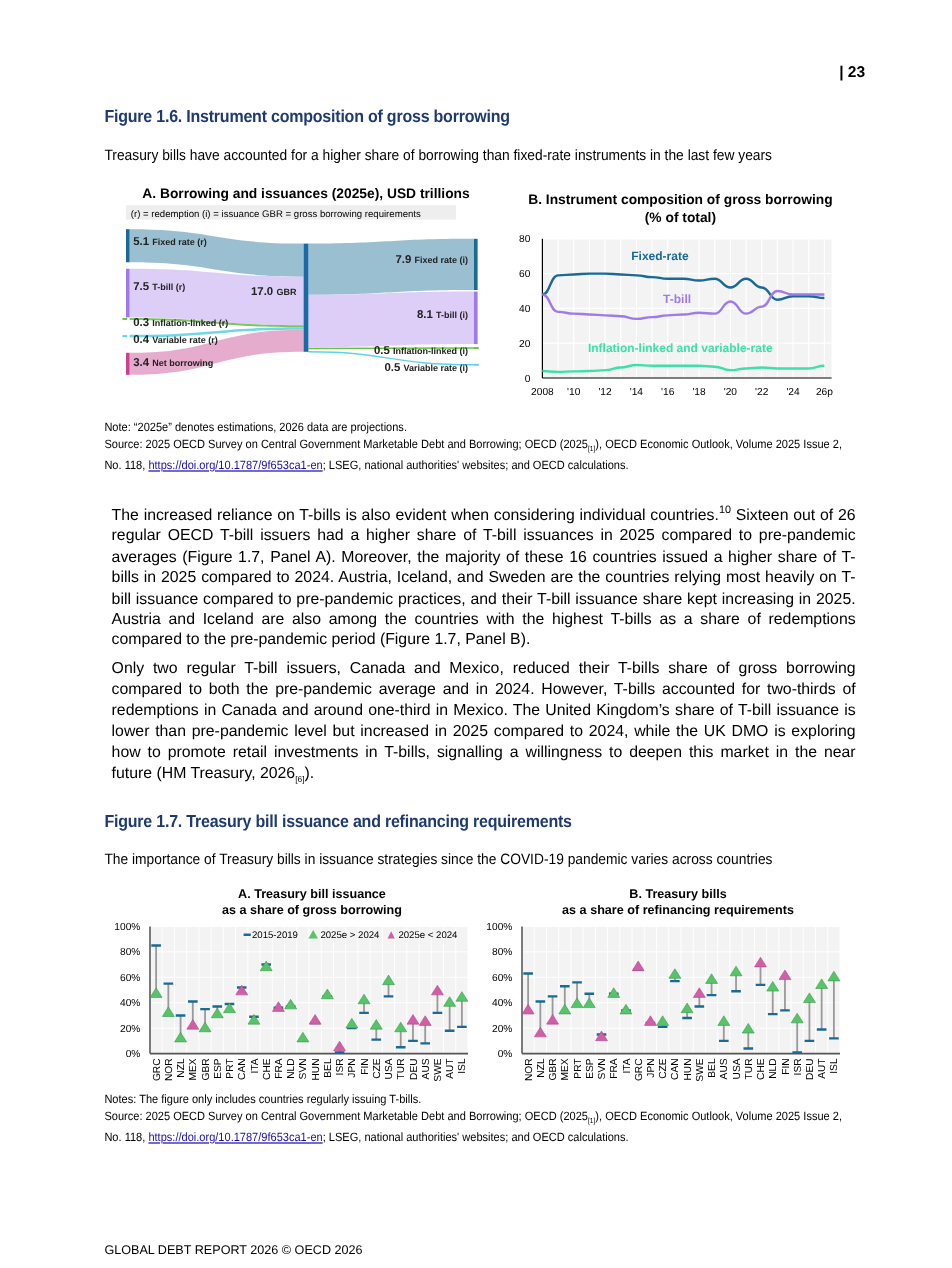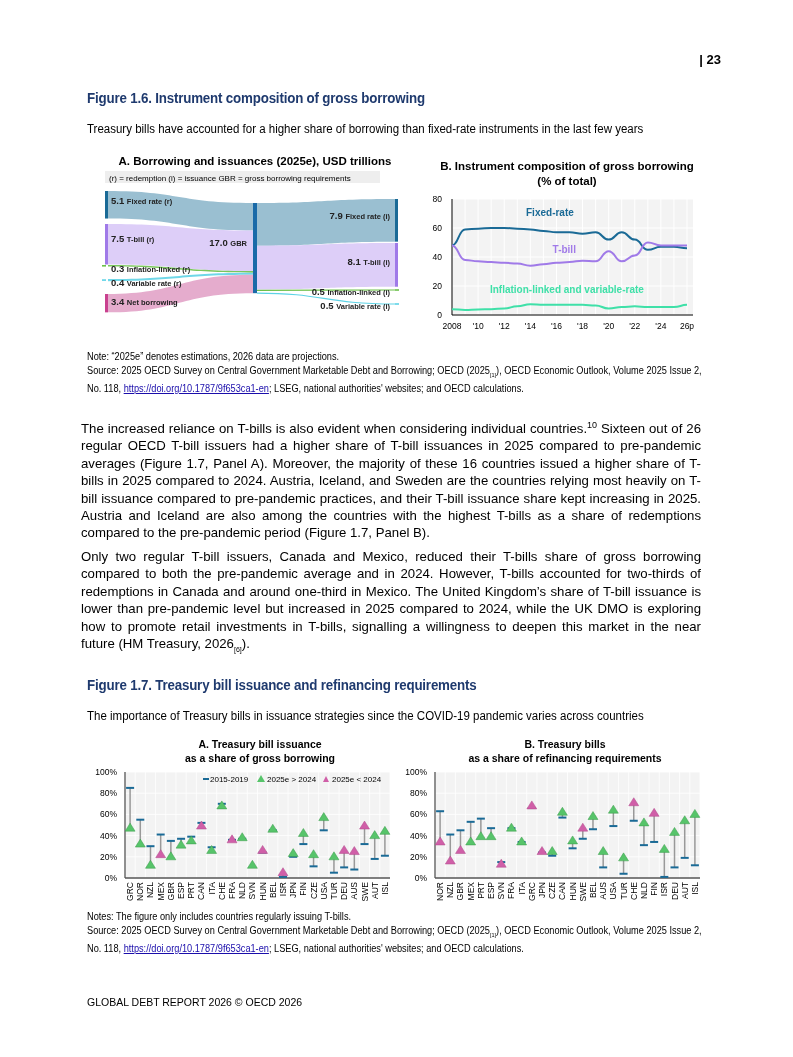--- a/index.html
+++ b/index.html
@@ -6,25 +6,25 @@
   body { width: 793px; height: 1057px; position: relative; overflow: hidden;
          font-family: "Liberation Sans", sans-serif; color: #000; }
   .abs { position: absolute; }
   #page-number { right: 72px; top: 52px; font-weight: bold; font-size: 13px; }
   .fig-title { left: 87px; font-weight: bold; font-size: 14.5px; color: #1f3a6e;
                letter-spacing: -0.2px; transform: scaleX(0.92); transform-origin: left; }
   .fig-subtitle { left: 87px; font-size: 12.5px; transform: scaleX(0.92); transform-origin: left; white-space: nowrap; }
   .note { left: 87px; font-size: 10px; line-height: 13.5px; width: 680px;
           transform: scaleX(0.92); transform-origin: left; }
   .note a { color: #1a0dab; text-decoration: underline; }
-  .body-para { left: 81px; width: 620px; font-size: 13.2px; line-height: 17.4px;
+  .body-para { left: 93px; width: 620px; font-size: 13.2px; line-height: 17.4px;
                text-align: justify; }
   .body-para sup { font-size: 9px; line-height: 0; }
   .body-para sub { font-size: 7px; line-height: 0; }
-  #footer { left: 87px; top: 996px; font-size: 10.5px; text-align: center; }
+  #footer { left: 87px; top: 1036px; font-size: 10.5px; text-align: center; }
   svg text { font-family: "Liberation Sans", sans-serif; }
 </style>
 </head>
 <body>
 
 <div class="abs" id="page-number">| 23</div>
 
 <div class="abs fig-title" style="top:90px;">Figure 1.6. Instrument composition of gross borrowing</div>
 <div class="abs fig-subtitle" style="top:122px;">Treasury bills have accounted for a higher share of borrowing than fixed-rate instruments in the last few years</div>
 

